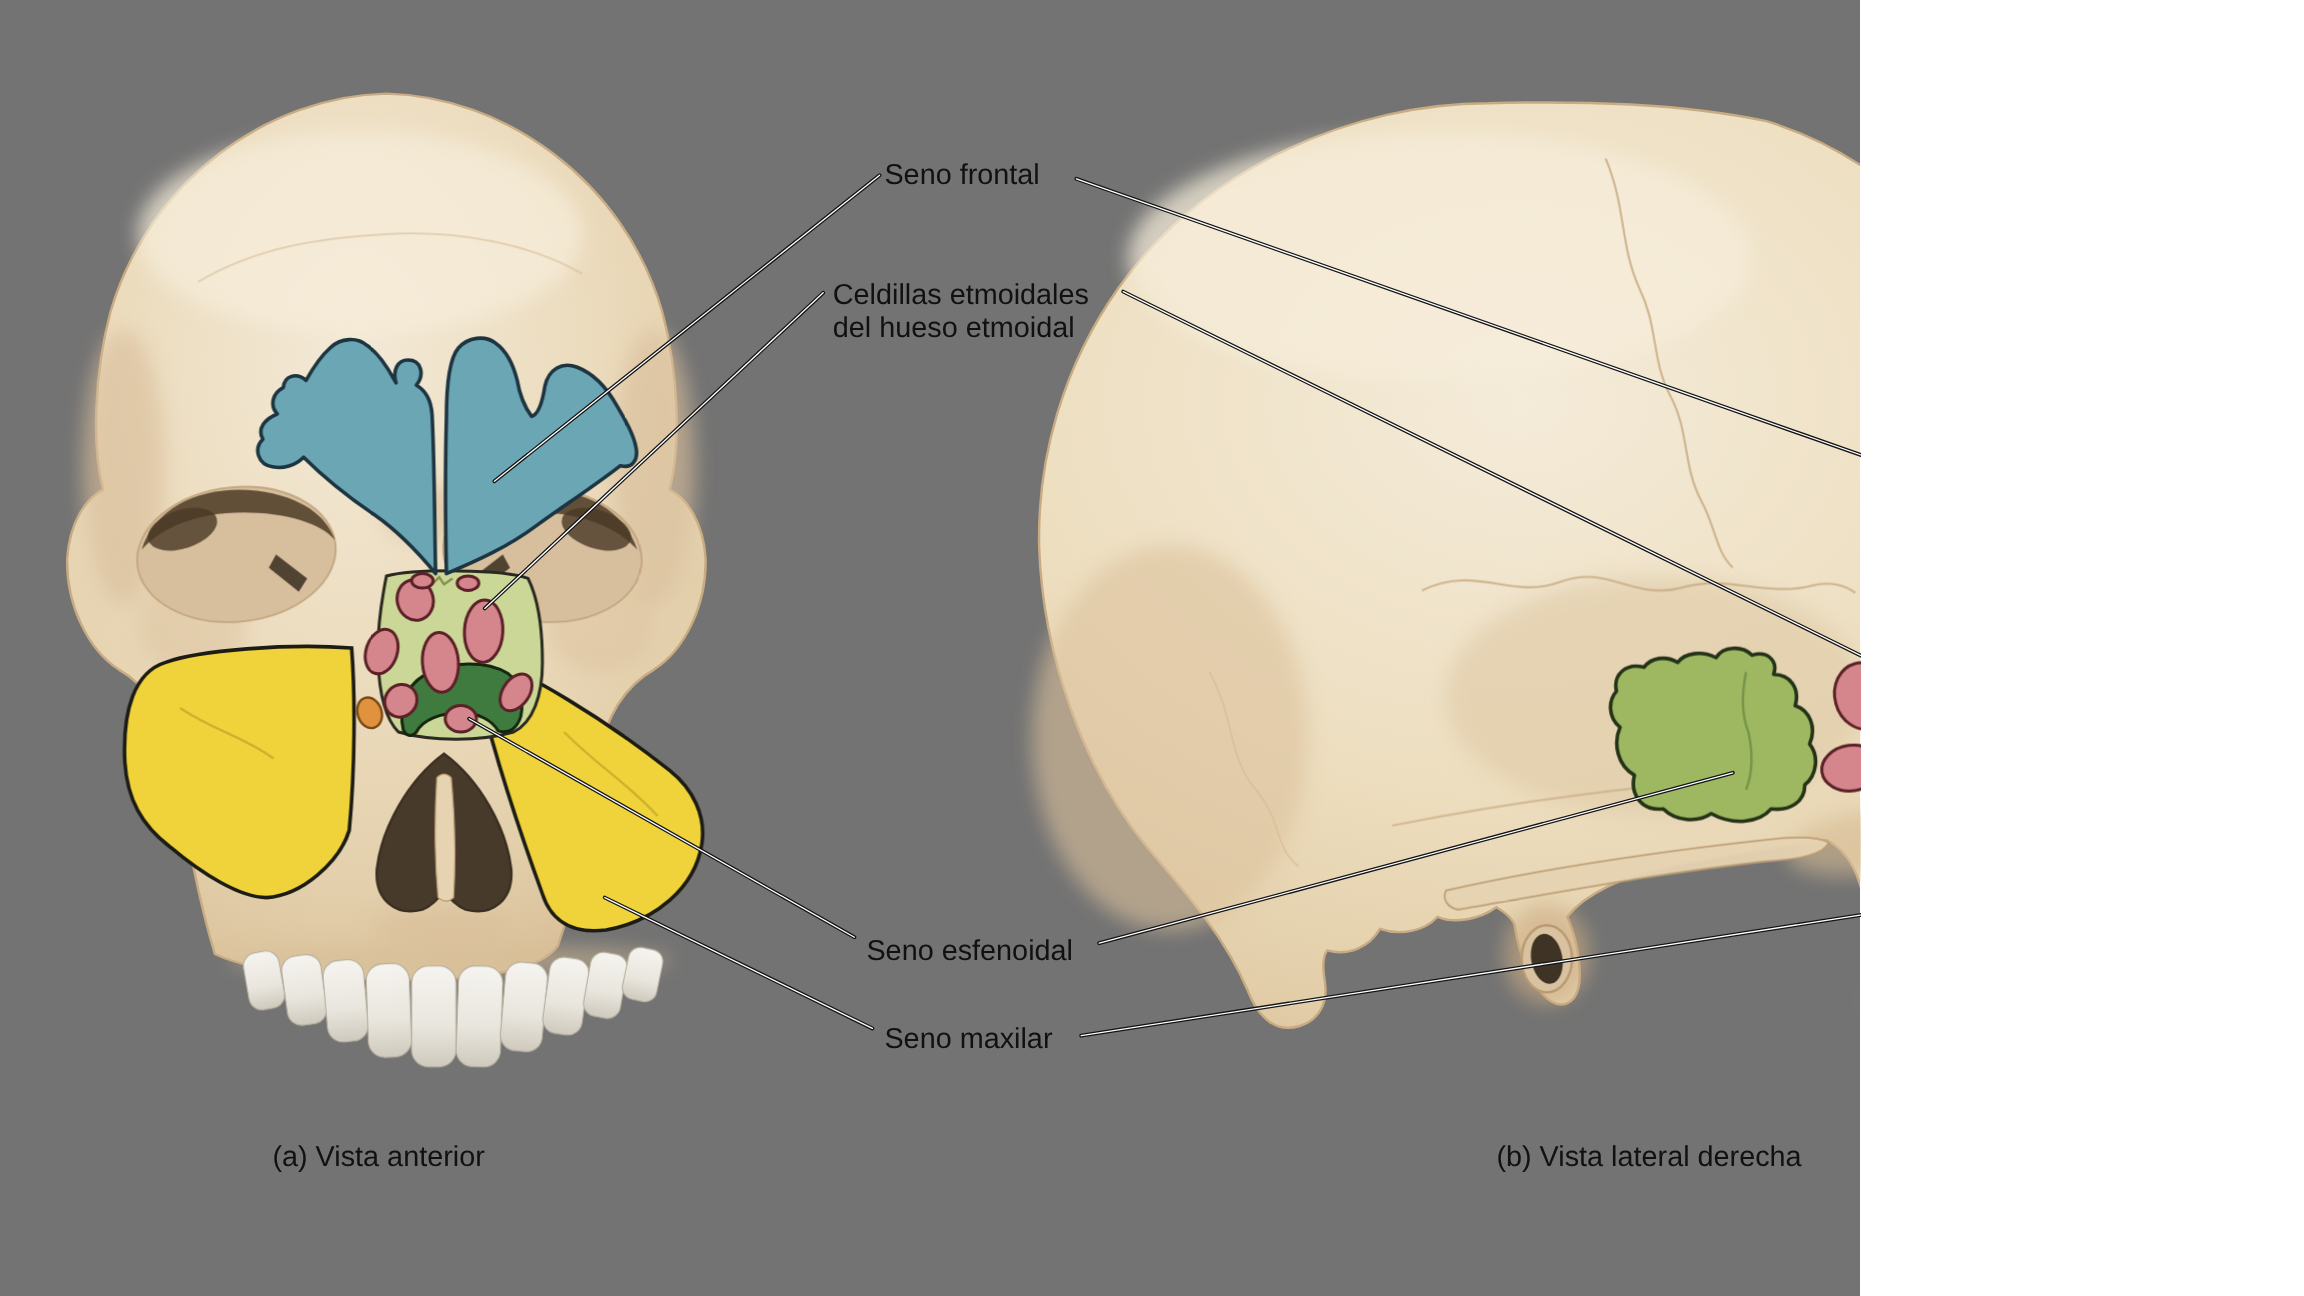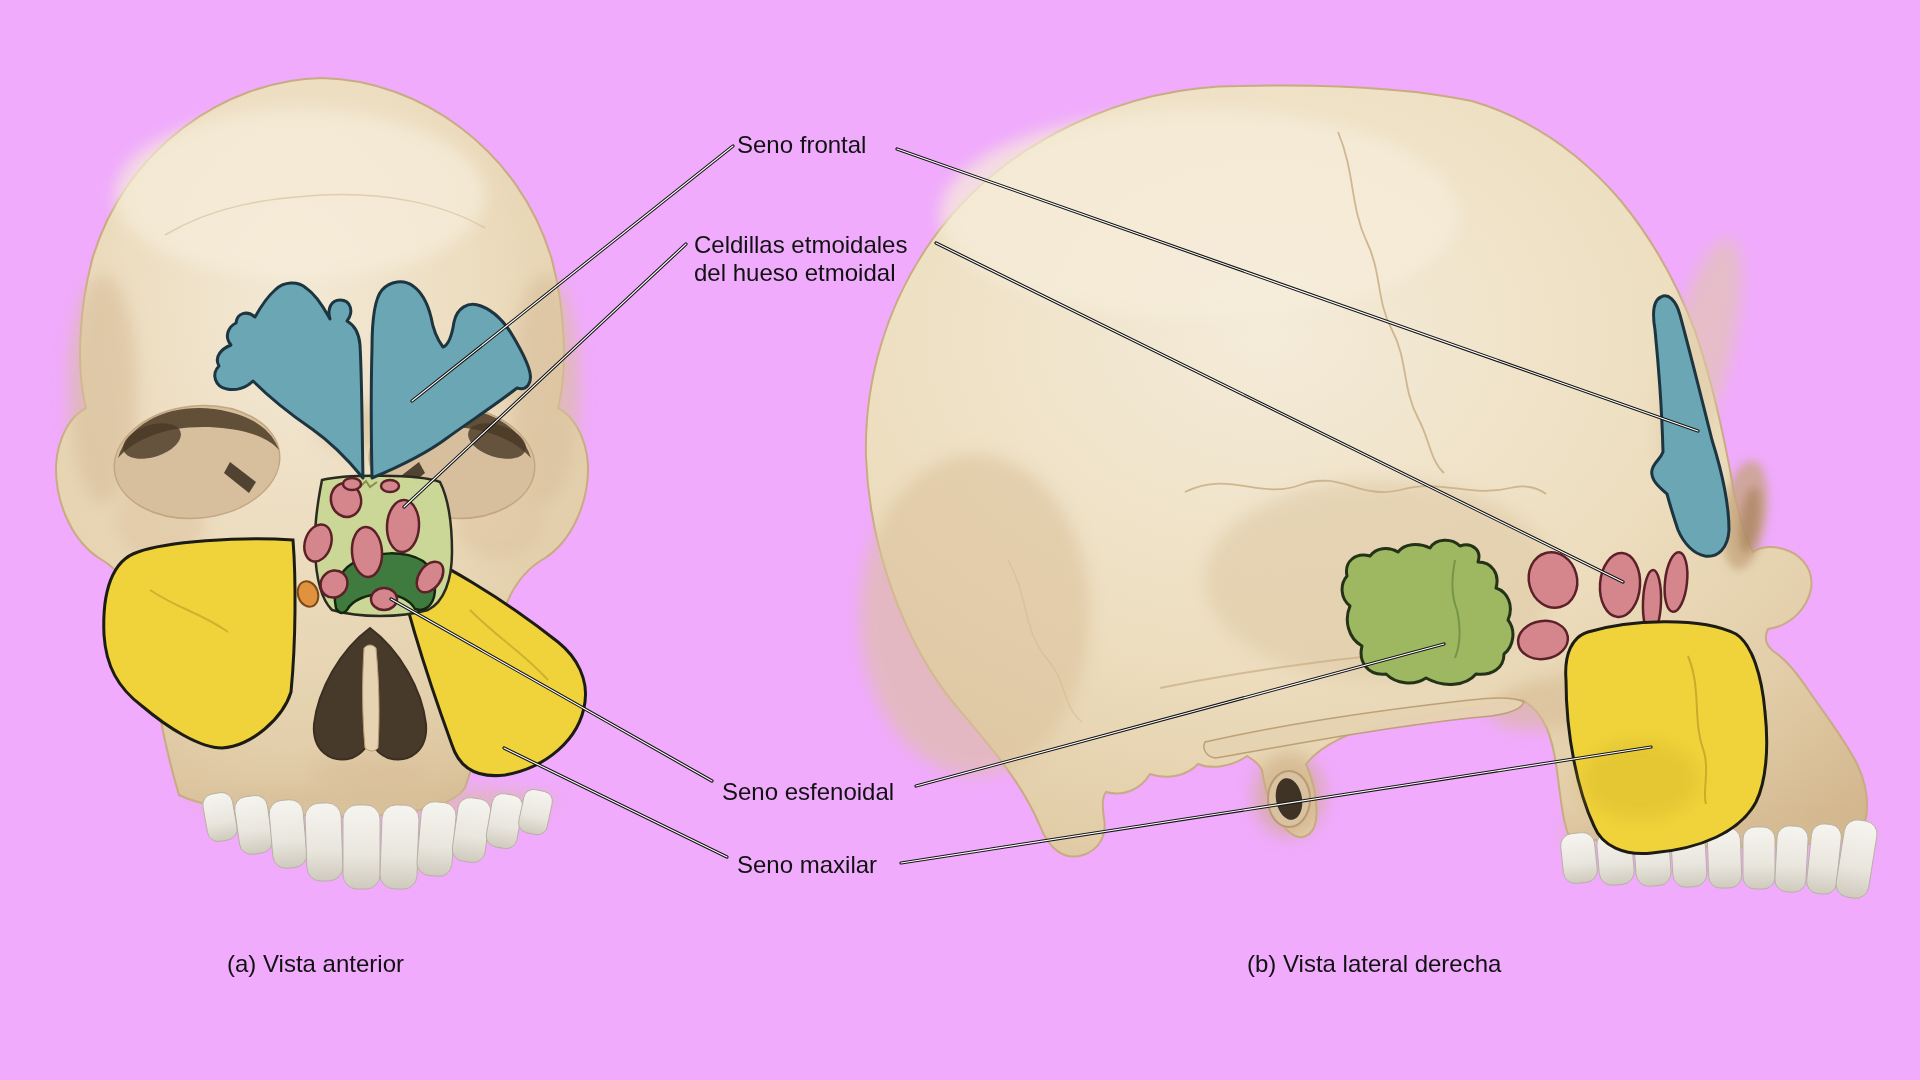--- a/index.html
+++ b/index.html
@@ -1,16 +1,16 @@
 <!DOCTYPE html>
 <html><head>
 <meta charset="utf-8">
 <style>
   html,body{margin:0;padding:0;background:#ffffff;}
-  .stage{position:relative;width:1920px;height:1080px;background:#f0abfc;overflow:hidden;
+  .stage{position:relative;width:1550px;height:1080px;background:#737373;overflow:hidden;
          font-family:"Liberation Sans",sans-serif;}
   svg{display:block;}
   .lbl{font-size:24px;fill:#111111;}
   .cap{font-size:24px;fill:#111111;}
   .leader{fill:none;stroke-linecap:round;}
   .leader-core{fill:none;stroke:#ffffff;stroke-width:1.1;stroke-linecap:round;}
   .suture{fill:none;stroke:#c9ad85;stroke-width:1.8;opacity:.85;}
   .suture-faint{fill:none;stroke:#d4bb94;stroke-width:1.5;opacity:.6;}
   .tooth{fill:url(#toothGrad);stroke:#b5ae9f;stroke-width:.9;}
 </style>

